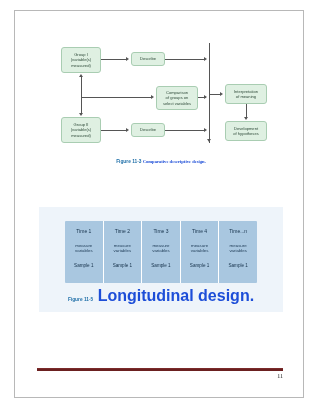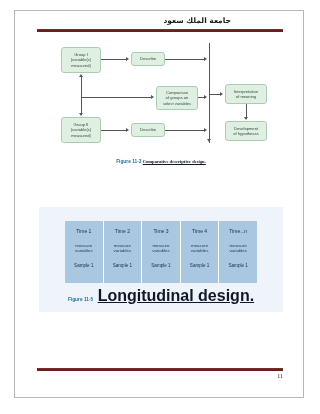--- a/index.html
+++ b/index.html
@@ -158,21 +158,21 @@
     font-size: 4.6px;
     color: #1b1b1b;
     font-family: "Liberation Serif", serif;
   }
   .cap-label {
     color: #1f6fa8;
     font-weight: bold;
     font-family: "Liberation Sans", sans-serif;
     font-size: 4.8px;
   }
-  .cap-text { font-weight: bold; color: #0f172a; text-decoration: underline; }
+  .cap-text { font-weight: bold; color: #1d4ed8; }
 
   
   #figure-2 {
     left: 24px;
     top: 196px;
     width: 244px;
     height: 105px;
     background: #eef4fa;
   }
 
@@ -255,24 +255,20 @@
     font-family: "Liberation Serif", serif;
   }
 </style>
 </head>
 <body>
 
 <div id="page-wrap">
 
   <div class="page-sheet">
 
-    <div class="doc-header">
-      <div class="header-text">جامعة الملك سعود</div>
-      <div class="header-rule"></div>
-    </div>
 
     <div class="figure-block" id="figure-1">
       <div class="fig1-canvas">
 
         <div class="hline" style="left:62px; top:20px; width:26px;"></div>
         <div class="arrow-r" style="left:87px; top:17.8px;"></div>
 
         <div class="hline" style="left:126px; top:20px; width:40px;"></div>
         <div class="arrow-r" style="left:165px; top:17.8px;"></div>
 

